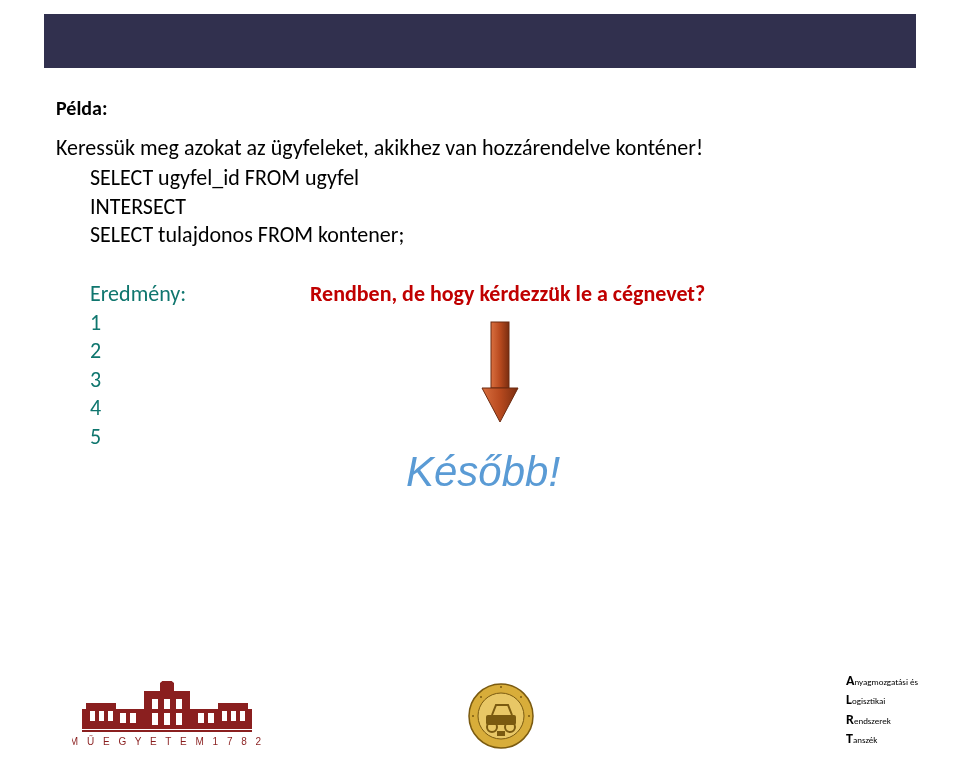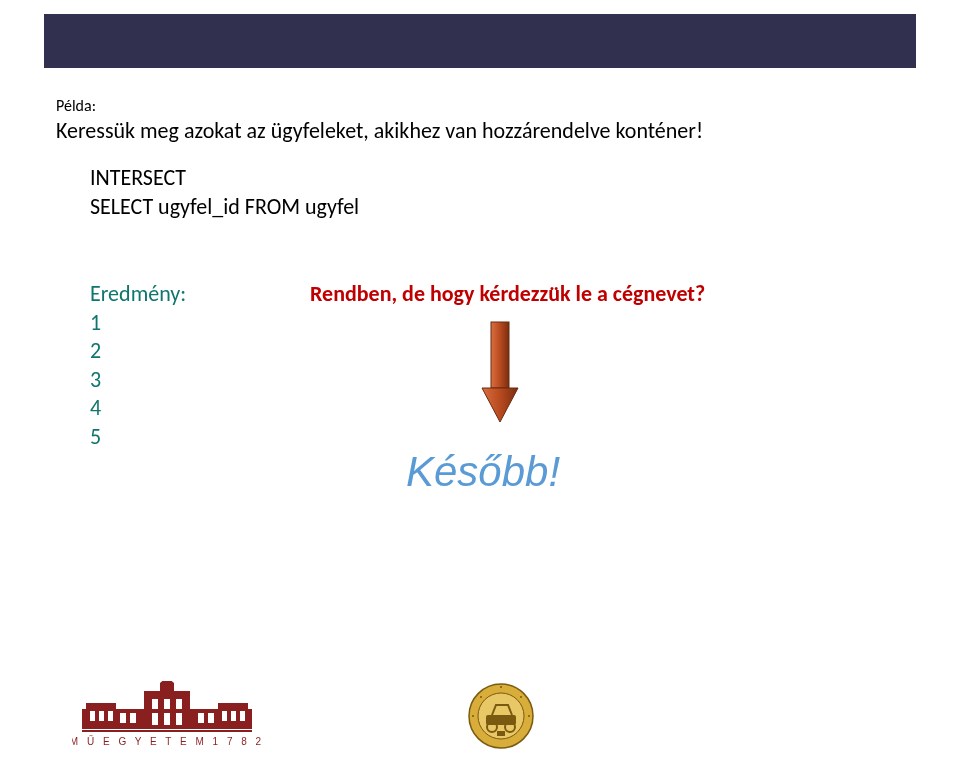--- a/index.html
+++ b/index.html
@@ -18,28 +18,28 @@
       width: 872px;
       height: 54px;
       background: #31304e;
     }
     .content {
       position: absolute;
       top: 96px;
       left: 56px;
     }
     .bold-title {
-      font-weight: normal;
-      font-size: 16px;
+      font-weight: bold;
+      font-size: 20px;
       color: #000;
     }
     .subtitle {
       font-size: 22px;
       color: #000;
-      margin-top: 2px;
+      margin-top: 14px;
     }
     .sql-block {
       position: absolute;
       top: 164px;
       left: 90px;
       font-size: 22px;
       color: #000;
       line-height: 1.3;
     }
     .result-block {
@@ -107,22 +107,23 @@
 <body>
 
 <div class="header-bar"></div>
 
 <div class="content">
   <div class="bold-title">Példa:</div>
   <div class="subtitle">Keressük meg azokat az ügyfeleket, akikhez van hozzárendelve konténer!</div>
 </div>
 
 <div class="sql-block">
+  <div>SELECT ugyfel_id FROM ugyfel</div>
   <div>INTERSECT</div>
-  <div>SELECT ugyfel_id FROM ugyfel</div>
+  <div>SELECT tulajdonos FROM kontener;</div>
 </div>
 
 <div class="result-block">
   <div>Eredmény:</div>
   <div>1</div>
   <div>2</div>
   <div>3</div>
   <div>4</div>
   <div>5</div>
 </div>
@@ -191,14 +192,20 @@
       <rect x="31" y="50" width="8" height="5" fill="#7a5a10"></rect>
 
       <circle cx="35" cy="6" r="1" fill="#7a5a10"></circle>
       <circle cx="55" cy="16" r="1" fill="#7a5a10"></circle>
       <circle cx="15" cy="16" r="1" fill="#7a5a10"></circle>
       <circle cx="63" cy="35" r="1" fill="#7a5a10"></circle>
       <circle cx="7" cy="35" r="1" fill="#7a5a10"></circle>
     </svg>
   </div>
 
+  <div class="dept-block">
+    <div><span class="big">A</span><span>nyagmozgatási és</span></div>
+    <div><span class="big">L</span><span>ogisztikai</span></div>
+    <div><span class="big">R</span><span>endszerek</span></div>
+    <div><span class="big">T</span><span>anszék</span></div>
+  </div>
 
 </div>
 
 </body></html>

